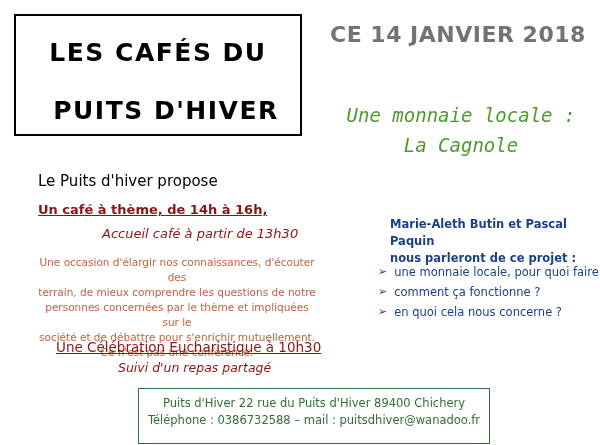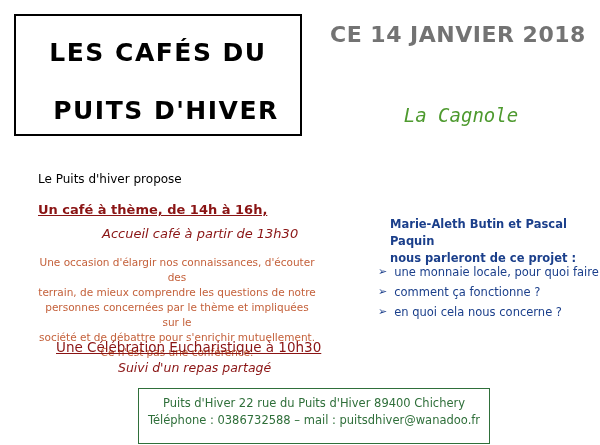--- a/index.html
+++ b/index.html
@@ -82,21 +82,21 @@
   }
   .green-head .l2 {
     display: block;
   }
 
   
   .propose {
     position: absolute;
     left: 38px;
     top: 172px;
-    font-size: 12px;
+    font-size: 15px;
     color: #000;
   }
 
   .cafe-theme {
     position: absolute;
     left: 38px;
     top: 202px;
     font-size: 13px;
     font-weight: bold;
     color: #8a1414;
@@ -209,20 +209,21 @@
 <div class="page">
 
   <div class="title-box">
     <div class="title-line title-line-1">LES CAFÉS DU</div>
     <div class="title-line title-line-2">PUITS D'HIVER</div>
   </div>
 
   <div class="date-head">CE 14 JANVIER 2018</div>
 
   <div class="green-head">
+    <span>Une monnaie locale :</span>
     <span class="l2">La Cagnole</span>
   </div>
 
   <div class="propose">Le Puits d'hiver propose</div>
 
   <div class="cafe-theme">Un café à thème, de 14h à 16h,</div>
   <div class="accueil">Accueil café à partir de 13h30</div>
 
   <div class="occasion">
     <span class="center-line">Une occasion d'élargir nos connaissances, d'écouter des</span>

